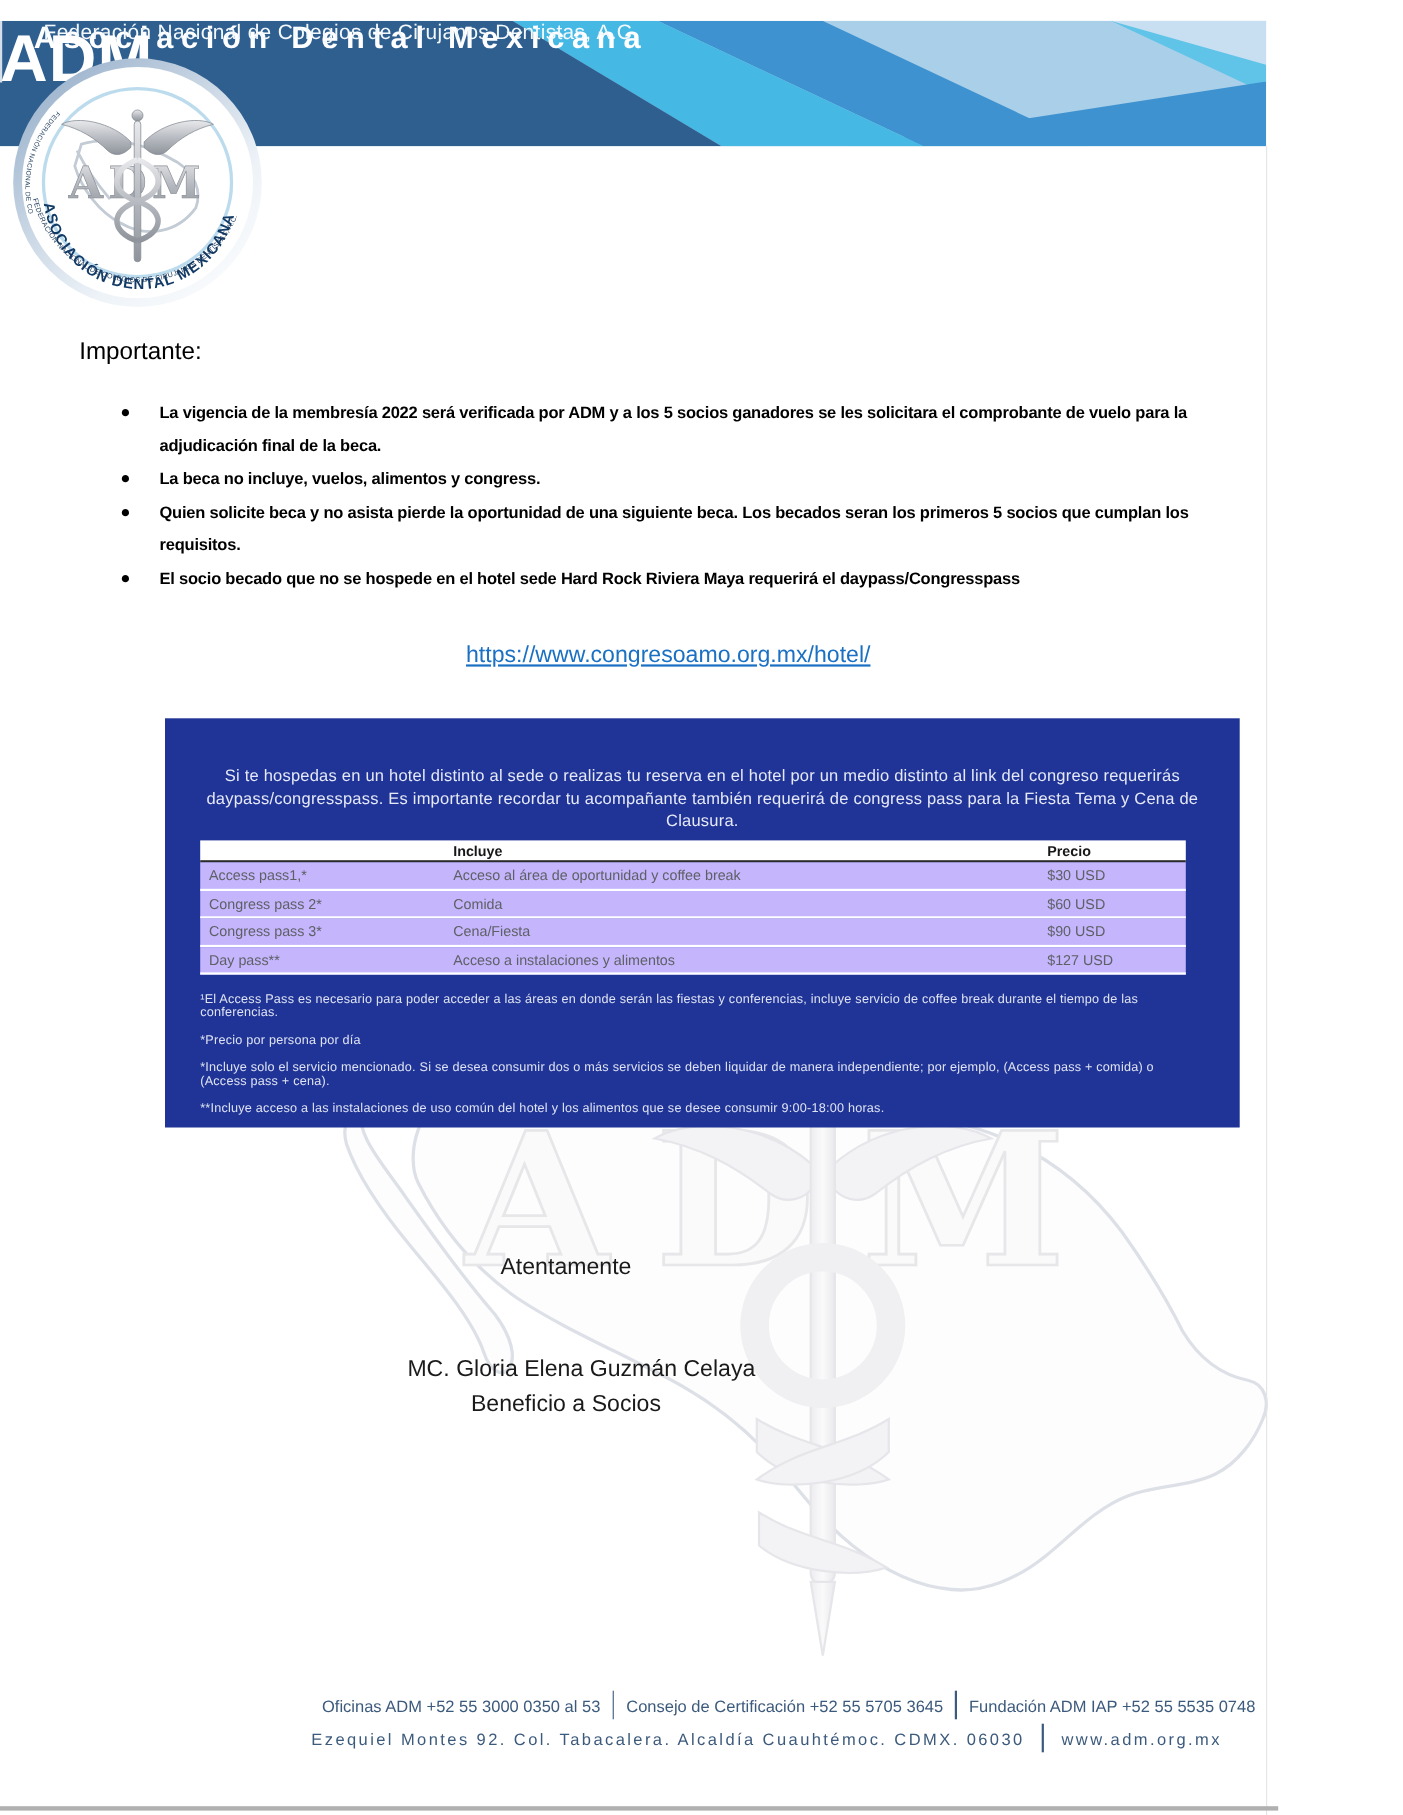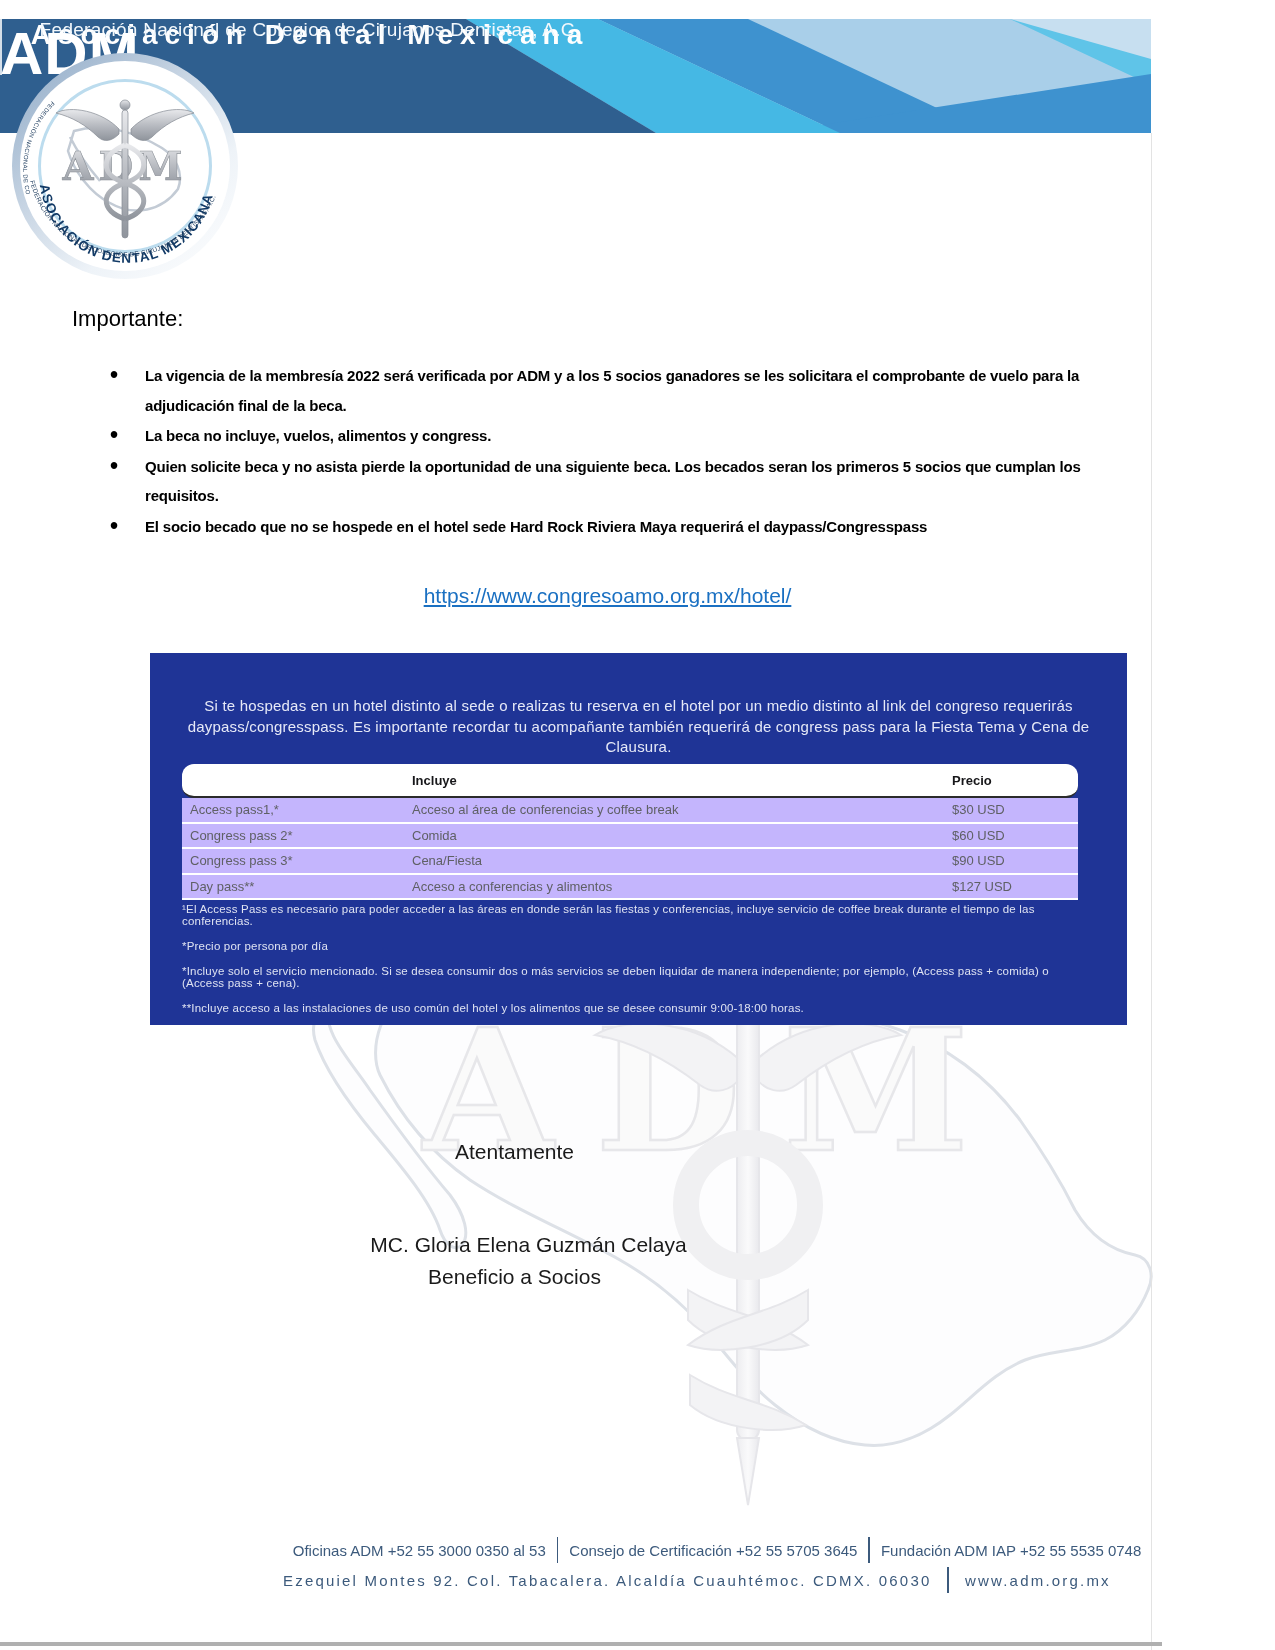--- a/index.html
+++ b/index.html
@@ -39,21 +39,21 @@
   .bullets li::before { content:"•"; position:absolute; left:2px; top:0; font-size:23px; }
   .linkline { position:absolute; left:0; top:584px; width:1215px; text-align:center; }
   .linkline a { font-size:21px; color:#1a70c2; text-decoration:underline; }
 
   
   .bluebox { position:absolute; left:150px; top:653px; width:977px; height:372px; background:#1f3496; }
   .bb-intro { position:absolute; left:30px; top:43px; width:917px; text-align:center;
     color:#e6e9f7; font-size:15px; line-height:20.5px; letter-spacing:0.2px; }
   .bb-table { position:absolute; left:32px; top:111px; width:896px; font-size:13px; }
   .bb-row { display:grid; grid-template-columns:222px 540px 134px; }
-  .bb-head { background:#ffffff; border-bottom:2px solid #2b2b2b; height:34px; align-items:center;border-radius:12px; }
+  .bb-head { background:#ffffff; border-bottom:2px solid #2b2b2b; height:20px; align-items:center; }
   .bb-head span { padding-left:8px; font-weight:bold; color:#17171a; align-self:center; }
   .bb-data { background:#c4b5fd; border-bottom:2px solid #ffffff; height:25.5px; }
   .bb-data span { padding-left:8px; color:#5f6065; align-self:center; }
   .bb-notes { position:absolute; left:32px; top:250px; width:910px; }
   .bb-notes p { color:#dfe3f2; font-size:11.5px; line-height:12px; margin-bottom:13px; letter-spacing:0.2px; }
 
   
   .watermark { position:absolute; left:0; top:960px; width:1275px; height:590px; z-index:0; pointer-events:none; }
 
   
@@ -177,36 +177,36 @@
       <div>daypass/congresspass. Es importante recordar tu acompañante también requerirá de congress pass para la Fiesta Tema y Cena de Clausura.</div>
     </div>
     <div class="bb-table">
       <div class="bb-row bb-head">
         <span></span>
         <span>Incluye</span>
         <span>Precio</span>
       </div>
       <div class="bb-row bb-data">
         <span>Access pass1,*</span>
-        <span>Acceso al área de conferencias y coffee break</span>
+        <span>Acceso al área de oportunidad y coffee break</span>
         <span>$30 USD</span>
       </div>
       <div class="bb-row bb-data">
         <span>Congress pass 2*</span>
         <span>Comida</span>
         <span>$60 USD</span>
       </div>
       <div class="bb-row bb-data">
         <span>Congress pass 3*</span>
         <span>Cena/Fiesta</span>
         <span>$90 USD</span>
       </div>
       <div class="bb-row bb-data">
         <span>Day pass**</span>
-        <span>Acceso a conferencias y alimentos</span>
+        <span>Acceso a instalaciones y alimentos</span>
         <span>$127 USD</span>
       </div>
     </div>
     <div class="bb-notes">
       <p>¹El Access Pass es necesario para poder acceder a las áreas en donde serán las fiestas y conferencias, incluye servicio de coffee break durante el tiempo de las conferencias.</p>
       <p>*Precio por persona por día</p>
       <p>*Incluye solo el servicio mencionado. Si se desea consumir dos o más servicios se deben liquidar de manera independiente; por ejemplo, (Access pass + comida) o (Access pass + cena).</p>
       <p>**Incluye acceso a las instalaciones de uso común del hotel y los alimentos que se desee consumir 9:00-18:00 horas.</p>
     </div>
   </div>

